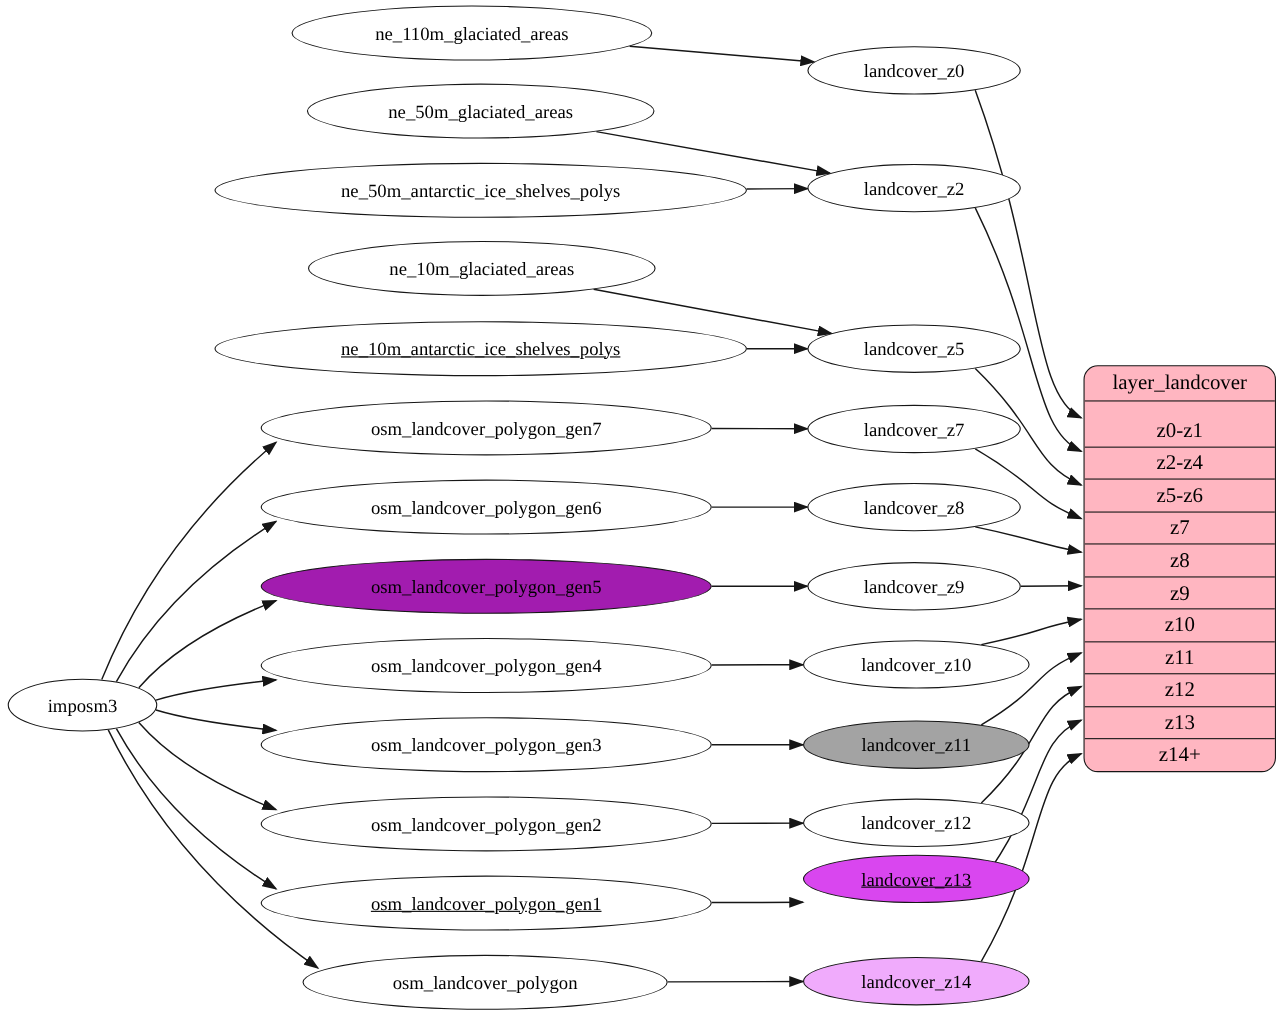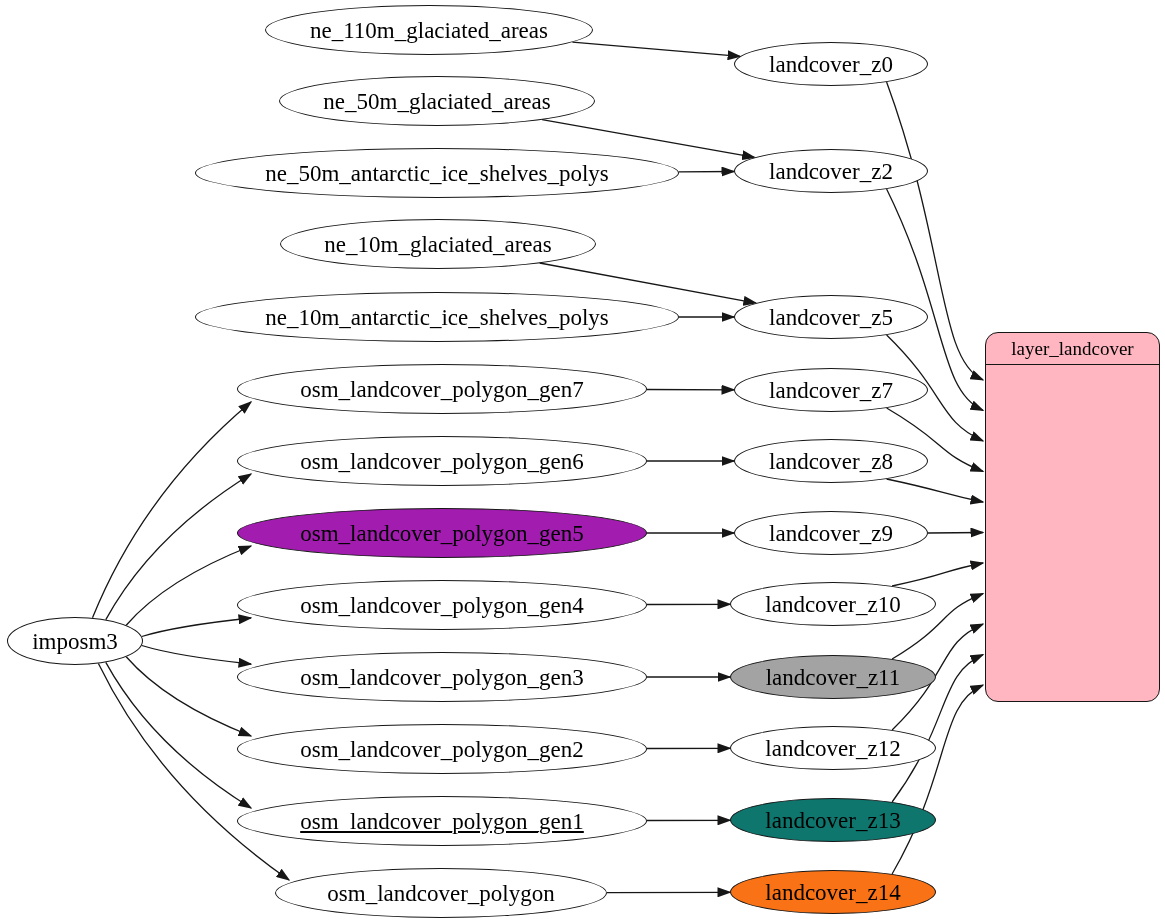--- a/index.html
+++ b/index.html
@@ -5,21 +5,21 @@
   html,body{margin:0;padding:0;background:#ffffff;}
   .canvas{
     position:relative;width:1165px;height:923px;background:#ffffff;
     font-family:"Liberation Serif","DejaVu Serif",serif;color:#000;overflow:hidden;
   }
   svg.edge-layer{position:absolute;left:0;top:0;}
   .node{
     position:absolute;box-sizing:border-box;
     border:1.4px solid #161616;border-radius:50%;background:#ffffff;
     display:flex;align-items:center;justify-content:center;
-    font-size:23px;line-height:1;white-space:nowrap;text-align:center;
+    font-size:17px;line-height:1;white-space:nowrap;text-align:center;
   }
   .record{
     position:absolute;box-sizing:border-box;
     border:1.4px solid #161616;border-radius:13px;
     display:flex;flex-direction:column;overflow:hidden;
     font-size:19px;line-height:1;gap:12px;
   }
   .record-title{
     flex:0 0 31px;display:flex;align-items:center;justify-content:center;
     border-bottom:1.3px solid #161616;
@@ -76,38 +76,51 @@
         <path d="M 892.1 874 C 952.1 770.2, 938 705.2, 983 685.2" fill="none" stroke="#161616" stroke-width="1.3" marker-end="url(#arrow)"></path>
       </g>
   </svg>
 
   <div id="nodes">
       <div class="node" style="left: 7px; top: 617px; width: 136px; height: 48px; background: rgb(255, 255, 255);">imposm3</div>
       <div class="node" style="left: 265px; top: 5px; width: 328px; height: 50px; background: rgb(255, 255, 255);">ne_110m_glaciated_areas</div>
       <div class="node" style="left: 279px; top: 76px; width: 316px; height: 50px; background: rgb(255, 255, 255);">ne_50m_glaciated_areas</div>
       <div class="node" style="left: 195px; top: 148px; width: 484px; height: 50px; background: rgb(255, 255, 255);">ne_50m_antarctic_ice_shelves_polys</div>
       <div class="node" style="left: 280px; top: 219px; width: 316px; height: 50px; background: rgb(255, 255, 255);">ne_10m_glaciated_areas</div>
-      <div class="node" style="left: 195px; top: 292px; width: 484px; height: 50px; background: rgb(255, 255, 255);">ne_10m_antarctic_ice_shelves_polys</div>
+      <div class="node" style="left: 195px; top: 292px; width: 484px; height: 50px; background: rgb(255, 255, 255); text-decoration: underline;">ne_10m_antarctic_ice_shelves_polys</div>
       <div class="node" style="left: 237px; top: 364px; width: 410px; height: 50px; background: rgb(255, 255, 255);">osm_landcover_polygon_gen7</div>
       <div class="node" style="left: 237px; top: 436px; width: 410px; height: 50px; background: rgb(255, 255, 255);">osm_landcover_polygon_gen6</div>
       <div class="node" style="left: 237px; top: 508px; width: 410px; height: 50px; background: #a21caf;">osm_landcover_polygon_gen5</div>
       <div class="node" style="left: 237px; top: 580px; width: 410px; height: 50px; background: rgb(255, 255, 255);">osm_landcover_polygon_gen4</div>
       <div class="node" style="left: 237px; top: 652px; width: 410px; height: 50px; background: rgb(255, 255, 255);">osm_landcover_polygon_gen3</div>
       <div class="node" style="left: 237px; top: 724px; width: 410px; height: 50px; background: rgb(255, 255, 255);">osm_landcover_polygon_gen2</div>
       <div class="node" style="left: 237px; top: 796px; width: 410px; height: 50px; background: rgb(255, 255, 255); text-decoration: underline;">osm_landcover_polygon_gen1</div>
       <div class="node" style="left: 275px; top: 868px; width: 332px; height: 50px; background: rgb(255, 255, 255);">osm_landcover_polygon</div>
       <div class="node" style="left: 734px; top: 42px; width: 194px; height: 44px; background: rgb(255, 255, 255);">landcover_z0</div>
       <div class="node" style="left: 734px; top: 149px; width: 194px; height: 44px; background: rgb(255, 255, 255);">landcover_z2</div>
       <div class="node" style="left: 734px; top: 295px; width: 194px; height: 44px; background: rgb(255, 255, 255);">landcover_z5</div>
       <div class="node" style="left: 734px; top: 368px; width: 194px; height: 44px; background: rgb(255, 255, 255);">landcover_z7</div>
       <div class="node" style="left: 734px; top: 439px; width: 194px; height: 44px; background: rgb(255, 255, 255);">landcover_z8</div>
       <div class="node" style="left: 734px; top: 511px; width: 194px; height: 44px; background: rgb(255, 255, 255);">landcover_z9</div>
       <div class="node" style="left: 730px; top: 582px; width: 206px; height: 44px; background: rgb(255, 255, 255);">landcover_z10</div>
       <div class="node" style="left: 730px; top: 655px; width: 206px; height: 44px; background: #a3a3a3;">landcover_z11</div>
       <div class="node" style="left: 730px; top: 726px; width: 206px; height: 44px; background: rgb(255, 255, 255);">landcover_z12</div>
-      <div class="node" style="left: 730px; top: 798px; width: 206px; height: 44px; background: #0f766e;">landcover_z13</div>
-      <div class="node" style="left: 730px; top: 870px; width: 206px; height: 44px; background: #f97316;">landcover_z14</div>
+      <div class="node" style="left: 730px; top: 777px; width: 206px; height: 44px; background: #d946ef; text-decoration: underline;">landcover_z13</div>
+      <div class="node" style="left: 730px; top: 870px; width: 206px; height: 44px; background: #f0abfc;">landcover_z14</div>
     </div>
 
   <div class="record" id="record-node" style="left: 985px; top: 332px; width: 175px; height: 370px; background: rgb(255, 182, 193);">
     <div class="record-title">layer_landcover</div>
+    <div class="record-rows" id="record-rows">
+        <div class="record-row">z0-z1</div>
+        <div class="record-row">z2-z4</div>
+        <div class="record-row">z5-z6</div>
+        <div class="record-row">z7</div>
+        <div class="record-row">z8</div>
+        <div class="record-row">z9</div>
+        <div class="record-row">z10</div>
+        <div class="record-row">z11</div>
+        <div class="record-row">z12</div>
+        <div class="record-row">z13</div>
+        <div class="record-row">z14+</div>
+      </div>
   </div>
 </div>
 
 </body></html>

